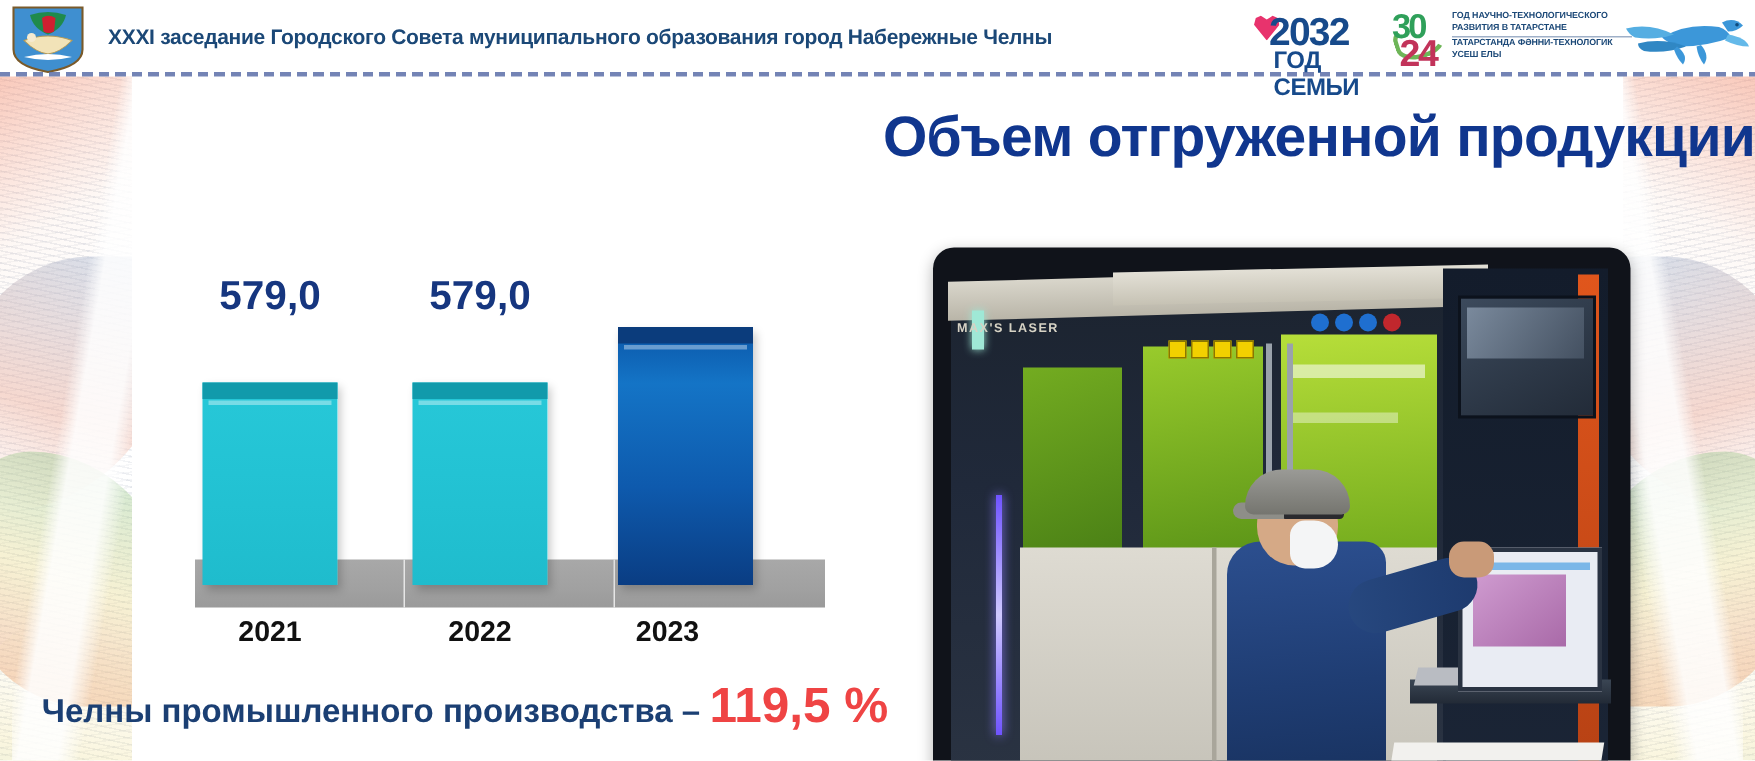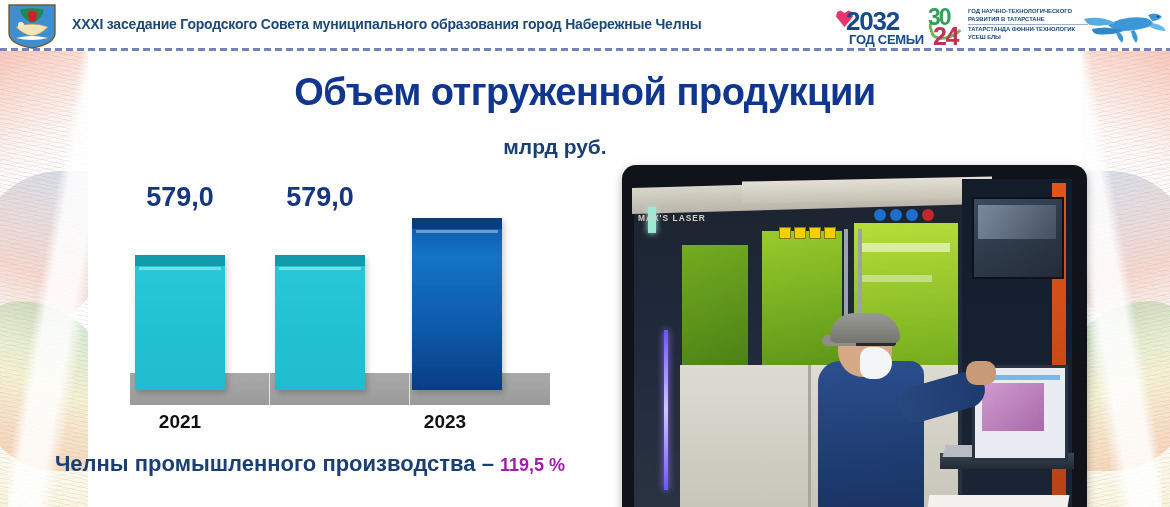--- a/index.html
+++ b/index.html
@@ -38,21 +38,21 @@
     background:#e8336d;
     clip-path:polygon(50% 100%,0% 38%,7% 12%,27% 3%,50% 18%,73% 3%,93% 12%,100% 38%);
   }
   .logo-2024 .y2024 {
     position:absolute; left:10px; top:0px;
     font-size:26px; font-weight:bold; color:#174a8b;
     letter-spacing:-1.2px; font-family:"Liberation Sans", sans-serif;
   }
   .logo-2024 .gs {
     position:absolute; left:13px; top:26px;
-    font-size:13px; font-weight:bold; color:#174a8b;
+    font-size:16px; font-weight:bold; color:#174a8b;
     letter-spacing:-0.3px; font-family:"Liberation Sans", sans-serif;
   }
 
   .logo-sci { position:absolute; left:928px; top:4px; width:48px; height:44px; }
   .logo-sci .r20 {
     position:absolute; left:0; top:0; font-size:23px; font-weight:bold;
     color:#2fa05a; letter-spacing:-2px; font-family:"Liberation Sans", sans-serif;
   }
   .logo-sci .r24 {
     position:absolute; left:5px; top:18px; font-size:25px; font-weight:bold;
@@ -101,21 +101,21 @@
         border-radius:70% 30% 50% 50%; }
   .side .wave {
     position:absolute; left:8px; top:0; width:110px; height:456px;
     background:linear-gradient(100deg, transparent 0 38%, rgba(255,255,255,.85) 44% 58%, transparent 66%);
   }
 
   
   .stage { position:absolute; left:0; top:51px; width:1170px; height:456px; z-index:10; }
 
   .slide-title {
-    position:absolute; left:0; top:20px; width:1170px; text-align:center;
+    position:absolute; left:0; top:20px; width:1170px; text-align:right;
     font-size:38px; font-weight:bold; color:#10368e;
     letter-spacing:-0.5px; font-family:"Liberation Sans", sans-serif;
   }
 
   .units {
     position:absolute; left:455px; top:84px; width:200px; text-align:center;
     font-size:21px; font-weight:bold; color:#1b3f73;
     font-family:"Liberation Sans", sans-serif;
   }
 
@@ -161,21 +161,21 @@
     position:absolute; bottom:18px; width:130px; text-align:center;
     font-size:19px; font-weight:bold; color:#111111;
     font-family:"Liberation Sans", sans-serif;
   }
 
   .footnote {
     position:absolute; left:0; top:400px; width:620px; text-align:center;
     font-size:22px; font-weight:bold; color:#1b3f73;
     font-family:"Liberation Sans", sans-serif; white-space:nowrap;
   }
-  .footnote .pct { color:#a21caf; font-size:18px; }
+  .footnote .pct { color:#ef4444; font-size:33px; }
 
   
   .photo {
     position:absolute; left:622px; top:114px; width:465px; height:384px;
     border-radius:14px; overflow:hidden;
     box-shadow:0 3px 10px rgba(0,0,0,.3);
     background:#10131a;
   }
   .ph { position:absolute; }
   .ph-machine-body { left:12px; top:30px; width:330px; height:320px; background:linear-gradient(180deg,#1c2430 0%,#20293a 40%,#2a3342 100%); border-radius:3px; }
@@ -295,21 +295,20 @@
   <div class="ribbon r1"></div>
     <div class="ribbon r2"></div>
   <div class="ribbon r3"></div>
     <div class="ribbon r4"></div>
   <div class="wave"></div>
 </div>
 
 <div class="stage">
 
   <div class="slide-title">Объем отгруженной продукции</div>
-  <div class="units">млрд руб.</div>
 
   <div class="chart">
 
     <div class="plinth">
       <div class="tick" style="left:139px"></div>
       <div class="tick" style="left:279px"></div>
     </div>
 
     <div class="bar-value blue" style="left:-5px; bottom:238px;">579,0</div>
     <div class="bar-wrap" style="left:15px;">
@@ -320,20 +319,21 @@
     </div>
     <div class="bar-label" style="left:-5px;">2021</div>
 
     <div class="bar-value blue" style="left:135px; bottom:238px;">579,0</div>
     <div class="bar-wrap" style="left:155px;">
       <div class="bar teal" style="height:135px;">
         <div class="cap"></div>
         <div class="gloss"></div>
       </div>
     </div>
+    <div class="bar-label" style="left:135px;">2022</div>
 
     <div class="bar-wrap" style="left:292px;">
       <div class="bar navy" style="height:172px;">
         <div class="cap"></div>
         <div class="gloss"></div>
       </div>
     </div>
     <div class="bar-label" style="left:260px;">2023</div>
   </div>
 

